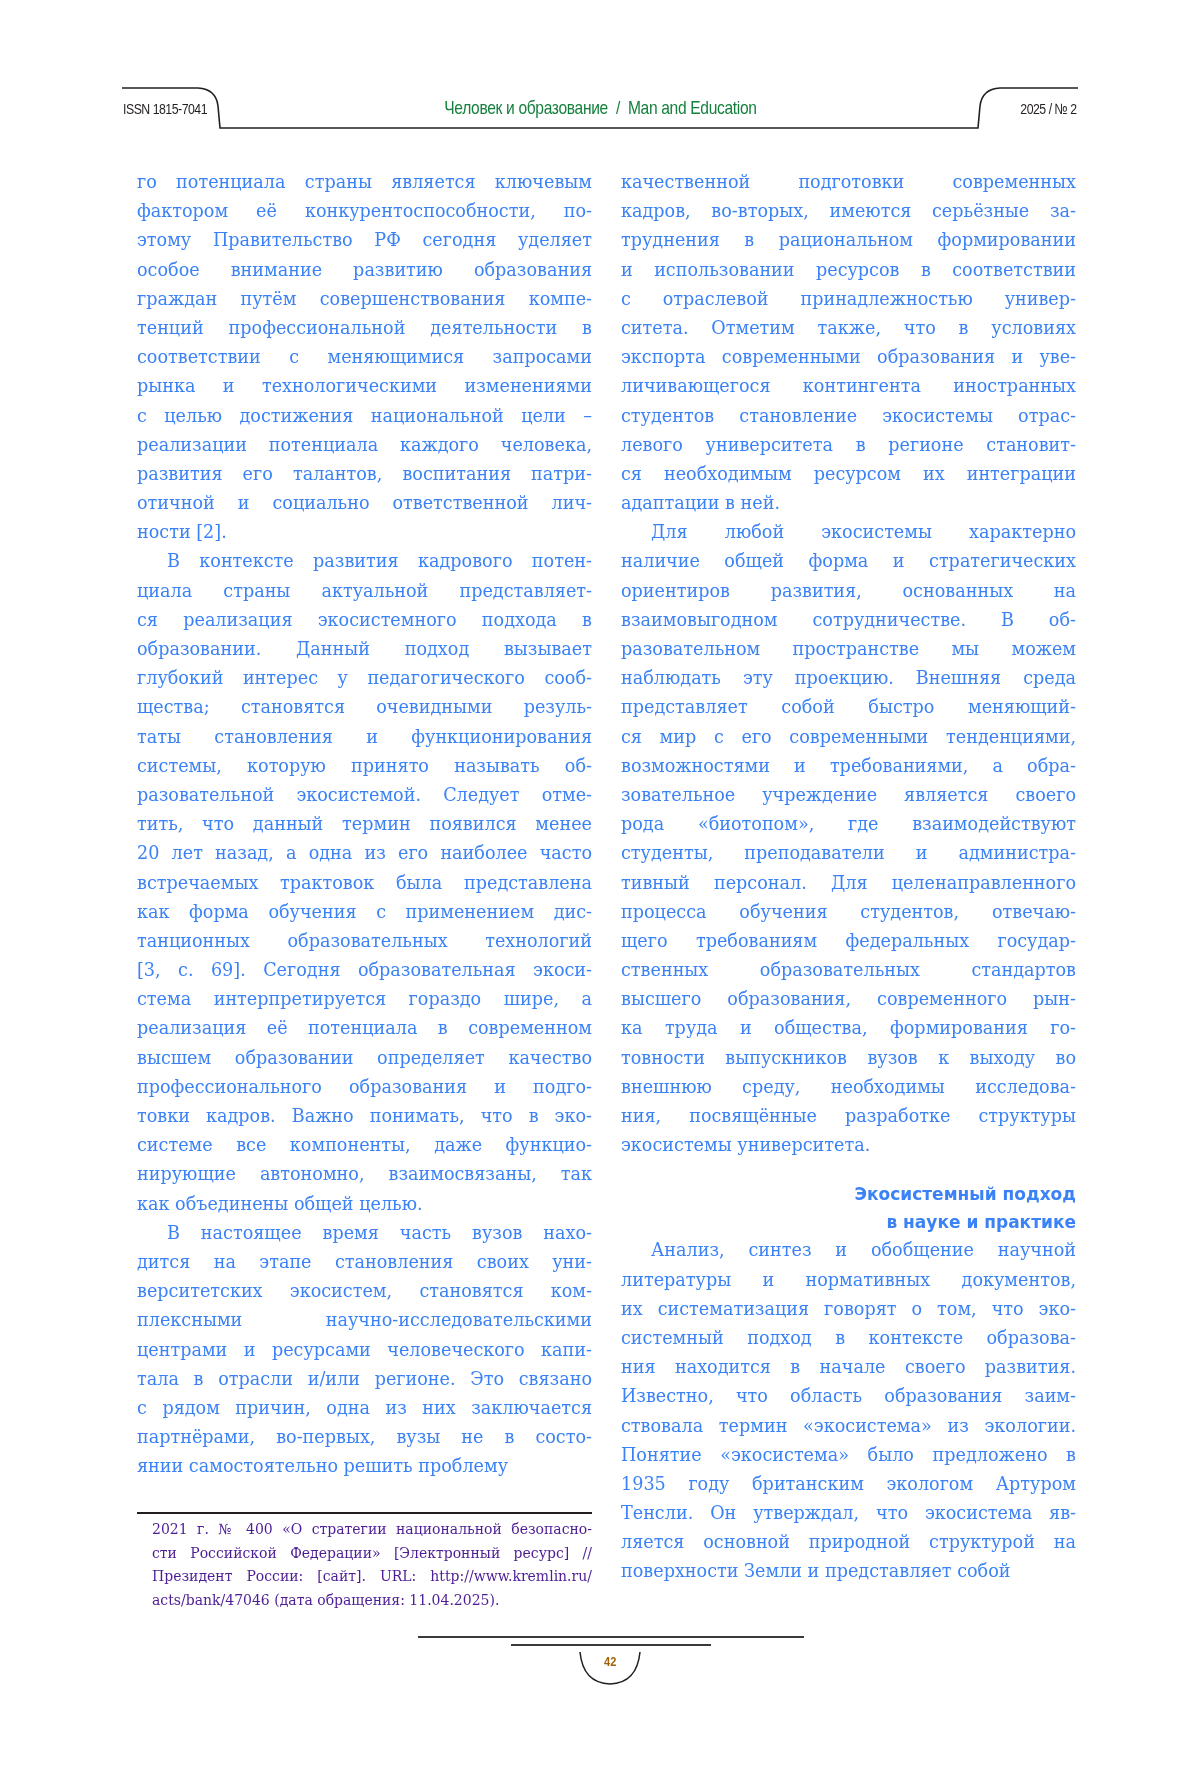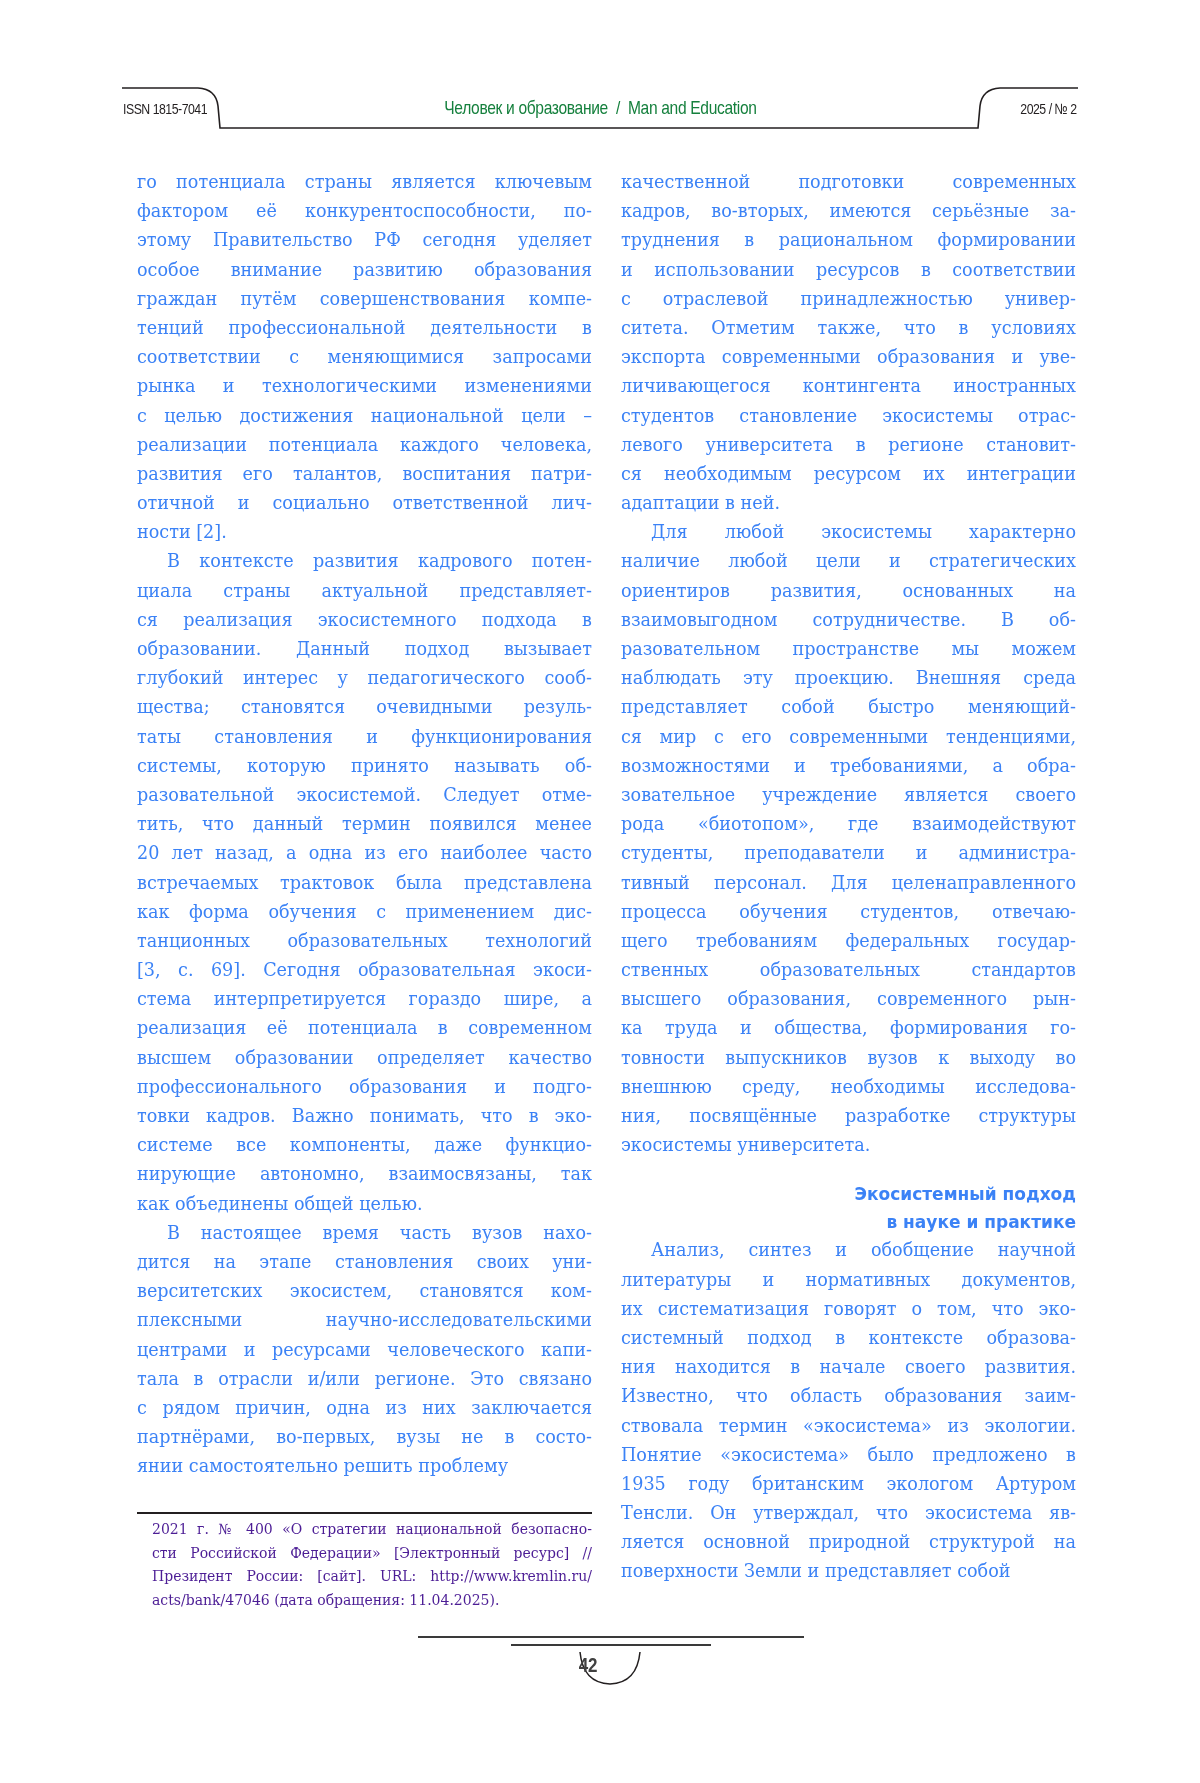--- a/index.html
+++ b/index.html
@@ -29,21 +29,21 @@
   .fn-rule { position: absolute; left: 137px; top: 1512px; width: 455px; height: 0; border-top: 2px solid #231f20; }
   .footnote { position: absolute; left: 152px; top: 1518px; width: 440px; font-family: "DejaVu Serif", serif; font-size: 14px; line-height: 23.5px; color: #4c1d95; }
   .footnote .fline { display: block; white-space: nowrap; text-align: justify; text-align-last: justify; }
   .footnote .fline.last { text-align-last: left; }
 
   
   .footer-rule-1 { position: absolute; left: 418px; top: 1636px; width: 386px; border-top: 2px solid #3a3a3a; }
   .footer-rule-2 { position: absolute; left: 511px; top: 1644px; width: 200px; border-top: 2px solid #3a3a3a; }
   .page-badge { position: absolute; left: 577px; top: 1650px; width: 66px; height: 36px; }
   .page-badge svg { position: absolute; left: 0; top: 0; }
-  .page-num { position: absolute; left: 0; width: 66px; top: 4px; text-align: left; font-family: "Liberation Sans", sans-serif; font-weight: bold; font-size: 20px; color: #404040; }
+  .page-num { position: absolute; left: 0; width: 66px; top: 4px; text-align: center; font-family: "Liberation Sans", sans-serif; font-weight: bold; font-size: 13px; color: #a16207; }
   .page-num span { display: inline-block; transform: scaleX(0.85); }
 </style>
 </head>
 <body>
 
 <div class="page">
 
   <div class="header">
     <svg class="deco" viewBox="0 0 960 44" width="960" height="44">
       <path d="M2 2 L78 2 Q 96 3 98 20 L 100 42 L 858 42 L 860 20 Q 862 3 880 2 L 958 2" fill="none" stroke="#231f20" stroke-width="1.6"></path>
@@ -118,21 +118,21 @@
           <span class="line">ситета. Отметим также, что в условиях</span>
           <span class="line">экспорта современными образования и уве-</span>
           <span class="line">личивающегося контингента иностранных</span>
           <span class="line">студентов становление экосистемы отрас-</span>
           <span class="line">левого университета в регионе становит-</span>
           <span class="line">ся необходимым ресурсом их интеграции</span>
           <span class="line last">адаптации в ней.</span>
         </div>
         <div>
           <span class="line indent">Для любой экосистемы характерно</span>
-          <span class="line">наличие любой цели и стратегических</span>
+          <span class="line">наличие общей форма и стратегических</span>
           <span class="line">ориентиров развития, основанных на</span>
           <span class="line">взаимовыгодном сотрудничестве. В об-</span>
           <span class="line">разовательном пространстве мы можем</span>
           <span class="line">наблюдать эту проекцию. Внешняя среда</span>
           <span class="line">представляет собой быстро меняющий-</span>
           <span class="line">ся мир с его современными тенденциями,</span>
           <span class="line">возможностями и требованиями, а обра-</span>
           <span class="line">зовательное учреждение является своего</span>
           <span class="line">рода «биотопом», где взаимодействуют</span>
           <span class="line">студенты, преподаватели и администра-</span>

